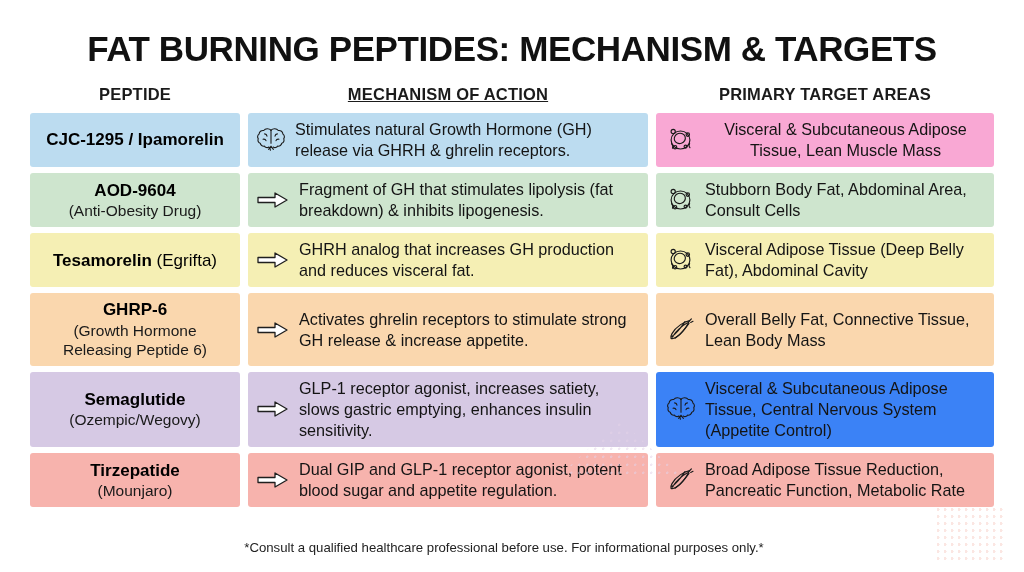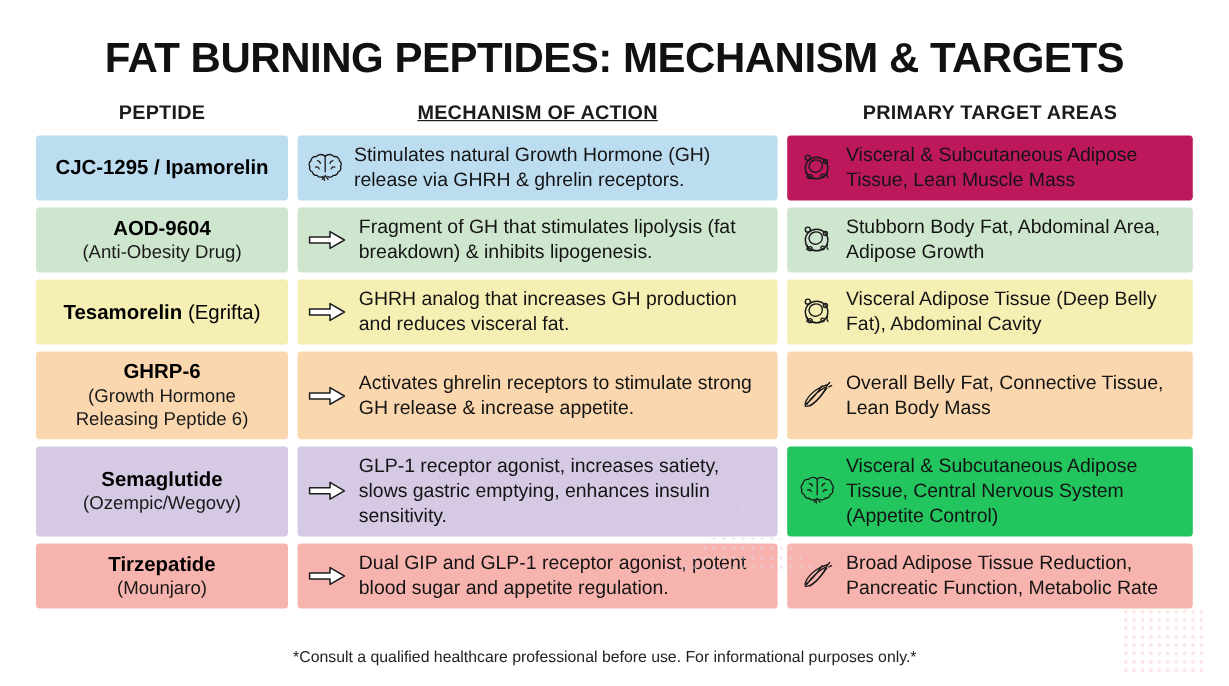--- a/index.html
+++ b/index.html
@@ -131,21 +131,21 @@
                 <path d="M15 4.2c-2.1-2-5.6-1.9-7.3.3-2.4-.4-4.5 1.3-4.6 3.6-1.6 1-2 3.2-.8 4.7-.9 1.7 0 3.9 1.9 4.4.3 2 2.2 3.3 4.1 2.9.9 1.6 3.1 2 4.5.9.9.8 1.6 1.9 1.6 3.2"></path>
                 <path d="M15 4.2c2.1-2 5.6-1.9 7.3.3 2.4-.4 4.5 1.3 4.6 3.6 1.6 1 2 3.2.8 4.7.9 1.7 0 3.9-1.9 4.4-.3 2-2.2 3.3-4.1 2.9-.9 1.6-3.1 2-4.5.9"></path>
                 <path d="M15 4.2v13"></path>
                 <path d="M8.6 7.9c1.3.2 2.2 1 2.4 2.2M7 13.2c1.4-.3 2.6.3 3 1.5M21.4 7.9c-1.3.2-2.2 1-2.4 2.2M23 13.2c-1.4-.3-2.6.3-3 1.5"></path>
                 <path d="M12.6 23.4l2.4-3.1M17.4 23.4L15 20.3"></path>
               </g>
             </svg>
           </span>
           <div class="mtext">Stimulates natural Growth Hormone (GH) release via GHRH &amp; ghrelin receptors.</div>
         </div>
-        <div class="cell c3" style="background: #be185d;">
+        <div class="cell c3" style="background: #f9a8d4; text-align: center;">
           <span class="icon">
             <svg width="30" height="28" viewBox="0 0 30 28">
               <g fill="none" stroke="#1a1a1a" stroke-width="1.15" stroke-linecap="round" stroke-linejoin="round">
                 <ellipse cx="14.5" cy="14" rx="9.4" ry="9"></ellipse>
                 <ellipse cx="13.8" cy="12.4" rx="5.6" ry="5.1" transform="rotate(-18 13.8 12.4)"></ellipse>
                 <circle cx="7.2" cy="5.4" r="2.1"></circle>
                 <circle cx="21.8" cy="8.6" r="1.7"></circle>
                 <circle cx="9.1" cy="21.2" r="1.7"></circle>
                 <circle cx="19.6" cy="20.6" r="1.5"></circle>
                 <path d="M5.6 17.6c1.2 1.3 1.5 3 .9 4.6M23.6 17.3c-.7 1.5-.6 3.2.3 4.4"></path>
@@ -175,21 +175,21 @@
                 <ellipse cx="14.5" cy="14" rx="9.4" ry="9"></ellipse>
                 <ellipse cx="13.8" cy="12.4" rx="5.6" ry="5.1" transform="rotate(-18 13.8 12.4)"></ellipse>
                 <circle cx="7.2" cy="5.4" r="2.1"></circle>
                 <circle cx="21.8" cy="8.6" r="1.7"></circle>
                 <circle cx="9.1" cy="21.2" r="1.7"></circle>
                 <circle cx="19.6" cy="20.6" r="1.5"></circle>
                 <path d="M5.6 17.6c1.2 1.3 1.5 3 .9 4.6M23.6 17.3c-.7 1.5-.6 3.2.3 4.4"></path>
               </g>
             </svg>
           </span>
-          <div class="ttext">Stubborn Body Fat, Abdominal Area, Adipose Growth</div>
+          <div class="ttext">Stubborn Body Fat, Abdominal Area, Consult Cells</div>
         </div>
       </div>
       <div class="row">
         <div class="cell c1" style="background: rgb(245, 239, 180);">
           <div class="pname"><span>Tesamorelin</span> <span class="inline-sub">(Egrifta)</span></div>
         </div>
         <div class="cell c2" style="background: rgb(245, 239, 180);">
           <span class="icon">
             <svg width="34" height="24" viewBox="0 0 34 24">
               <path d="M2 9.5h17V5l12 7-12 7v-4.5H2z" fill="#ffffff" stroke="#1f1f1f" stroke-width="1.3" stroke-linejoin="round"></path>
@@ -246,21 +246,21 @@
           <div class="psub">(Ozempic/Wegovy)</div>
         </div>
         <div class="cell c2" style="background: rgb(214, 201, 228);">
           <span class="icon">
             <svg width="34" height="24" viewBox="0 0 34 24">
               <path d="M2 9.5h17V5l12 7-12 7v-4.5H2z" fill="#ffffff" stroke="#1f1f1f" stroke-width="1.3" stroke-linejoin="round"></path>
             </svg>
           </span>
           <div class="mtext">GLP-1 receptor agonist, increases satiety, slows gastric emptying, enhances insulin sensitivity.</div>
         </div>
-        <div class="cell c3" style="background: #22c55e;">
+        <div class="cell c3" style="background: #3b82f6;">
           <span class="icon">
             <svg width="30" height="28" viewBox="0 0 30 28">
               <g fill="none" stroke="#1a1a1a" stroke-width="1.1" stroke-linecap="round" stroke-linejoin="round">
                 <path d="M15 4.2c-2.1-2-5.6-1.9-7.3.3-2.4-.4-4.5 1.3-4.6 3.6-1.6 1-2 3.2-.8 4.7-.9 1.7 0 3.9 1.9 4.4.3 2 2.2 3.3 4.1 2.9.9 1.6 3.1 2 4.5.9.9.8 1.6 1.9 1.6 3.2"></path>
                 <path d="M15 4.2c2.1-2 5.6-1.9 7.3.3 2.4-.4 4.5 1.3 4.6 3.6 1.6 1 2 3.2.8 4.7.9 1.7 0 3.9-1.9 4.4-.3 2-2.2 3.3-4.1 2.9-.9 1.6-3.1 2-4.5.9"></path>
                 <path d="M15 4.2v13"></path>
                 <path d="M8.6 7.9c1.3.2 2.2 1 2.4 2.2M7 13.2c1.4-.3 2.6.3 3 1.5M21.4 7.9c-1.3.2-2.2 1-2.4 2.2M23 13.2c-1.4-.3-2.6.3-3 1.5"></path>
                 <path d="M12.6 23.4l2.4-3.1M17.4 23.4L15 20.3"></path>
               </g>
             </svg>

